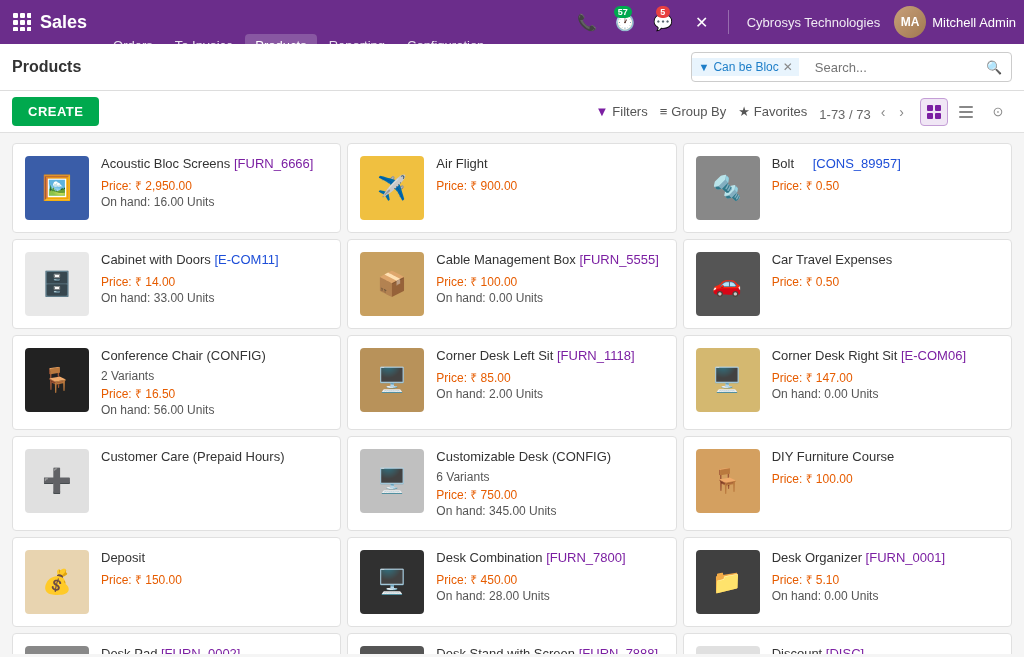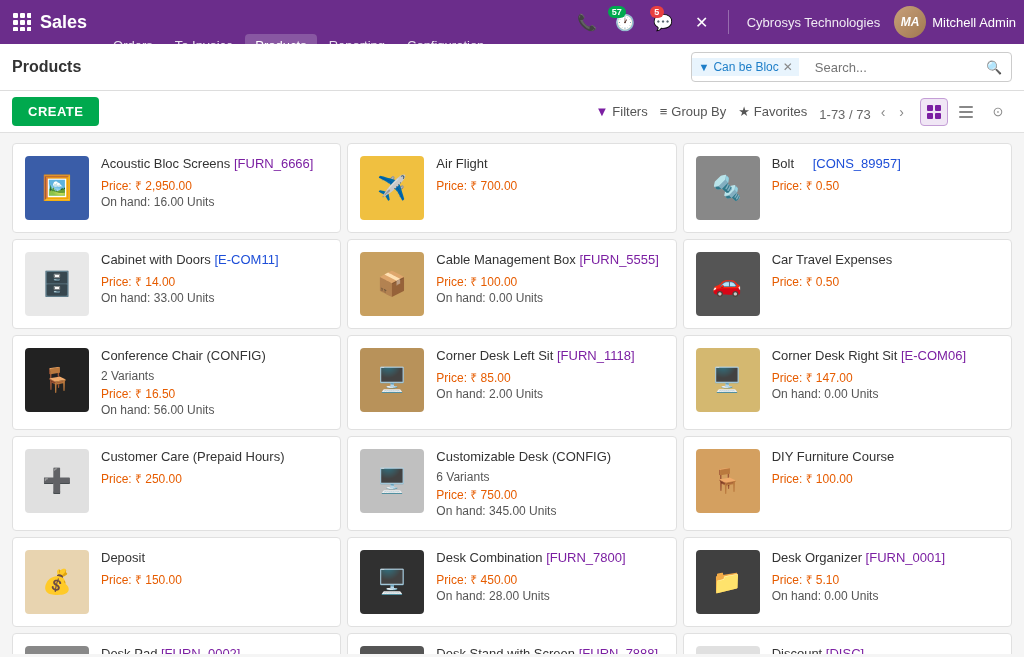--- a/index.html
+++ b/index.html
@@ -31,31 +31,31 @@
     }
     .topnav .nav-link.active { background: rgba(255,255,255,0.2); color: white; }
     .topnav .icons-right {
       display: flex; align-items: center; gap: 6px; margin-left: auto;
     }
     .topnav .icon-btn {
       width: 32px; height: 32px; border-radius: 50%; display: flex; align-items: center; justify-content: center;
       cursor: pointer; color: white; font-size: 16px; position: relative;
     }
     .badge {
-      position: absolute; top: 0; right: 16px; background: #e84040; color: white;
+      position: absolute; top: 0; right: 10px; background: #e84040; color: white;
       font-size: 9px; font-weight: bold; border-radius: 8px; padding: 1px 4px; min-width: 14px; text-align: center;
     }
     .badge.green { background: #00a94e; }
     .topnav .company-name {
       color: rgba(255,255,255,0.9); font-size: 13px; margin: 0 8px;
     }
     .avatar-img {
       width: 32px; height: 32px; border-radius: 50%;
       background: linear-gradient(135deg, #c8a07a, #a07850);
-      display: flex; align-items: center; justify-content: center; color: white; font-size: 12px; font-weight: bold; font-style: italic;
+      display: flex; align-items: center; justify-content: center; color: white; font-size: 12px; font-weight: bold;
     }
     .topnav .user-name { color: white; font-size: 13px; }
 
     
     .content { padding: 0; background: #f5f5f5; height: calc(657px - 44px); overflow: hidden; }
 
     
     .subheader {
       background: white; border-bottom: 1px solid #ddd;
       display: flex; align-items: center; padding: 8px 12px; gap: 8px; justify-content: space-between;
@@ -232,21 +232,21 @@
           <div class="product-info">
             <div class="product-name">Acoustic Bloc Screens <span style="color:#7b1fa2; font-weight:400;">[FURN_6666]</span></div>
             <div class="product-price">Price: ₹ 2,950.00</div>
             <div class="product-onhand">On hand: 16.00 Units</div>
           </div>
         </div>
         <div class="product-card">
           <div class="product-thumb" style="background: rgb(240, 192, 64); font-size: 24px; display: flex; align-items: center; justify-content: center;">✈️</div>
           <div class="product-info">
             <div class="product-name">Air Flight</div>
-            <div class="product-price">Price: ₹ 700.00</div>
+            <div class="product-price">Price: ₹ 900.00</div>
           </div>
         </div>
         <div class="product-card">
           <div class="product-thumb" style="background: rgb(136, 136, 136); font-size: 24px; display: flex; align-items: center; justify-content: center;">🔩</div>
           <div class="product-info">
             <div class="product-name">Bolt <span style="color:#1d4ed8; font-weight:400;padding-left:15px;">[CONS_89957]</span></div>
             <div class="product-price">Price: ₹ 0.50</div>
           </div>
         </div>
         <div class="product-card">
@@ -294,21 +294,20 @@
           <div class="product-info">
             <div class="product-name">Corner Desk Right Sit <span style="color:#7b1fa2; font-weight:400;">[E-COM06]</span></div>
             <div class="product-price">Price: ₹ 147.00</div>
             <div class="product-onhand">On hand: 0.00 Units</div>
           </div>
         </div>
         <div class="product-card">
           <div class="product-thumb" style="background: rgb(224, 224, 224); font-size: 24px; display: flex; align-items: center; justify-content: center;">➕</div>
           <div class="product-info">
             <div class="product-name">Customer Care (Prepaid Hours)</div>
-            <div class="product-price">Price: ₹ 250.00</div>
           </div>
         </div>
         <div class="product-card">
           <div class="product-thumb" style="background: rgb(192, 192, 192); font-size: 24px; display: flex; align-items: center; justify-content: center;">🖥️</div>
           <div class="product-info">
             <div class="product-name">Customizable Desk (CONFIG)</div>
             <div class="product-variants">6 Variants</div>
             <div class="product-price">Price: ₹ 750.00</div>
             <div class="product-onhand">On hand: 345.00 Units</div>
           </div>

